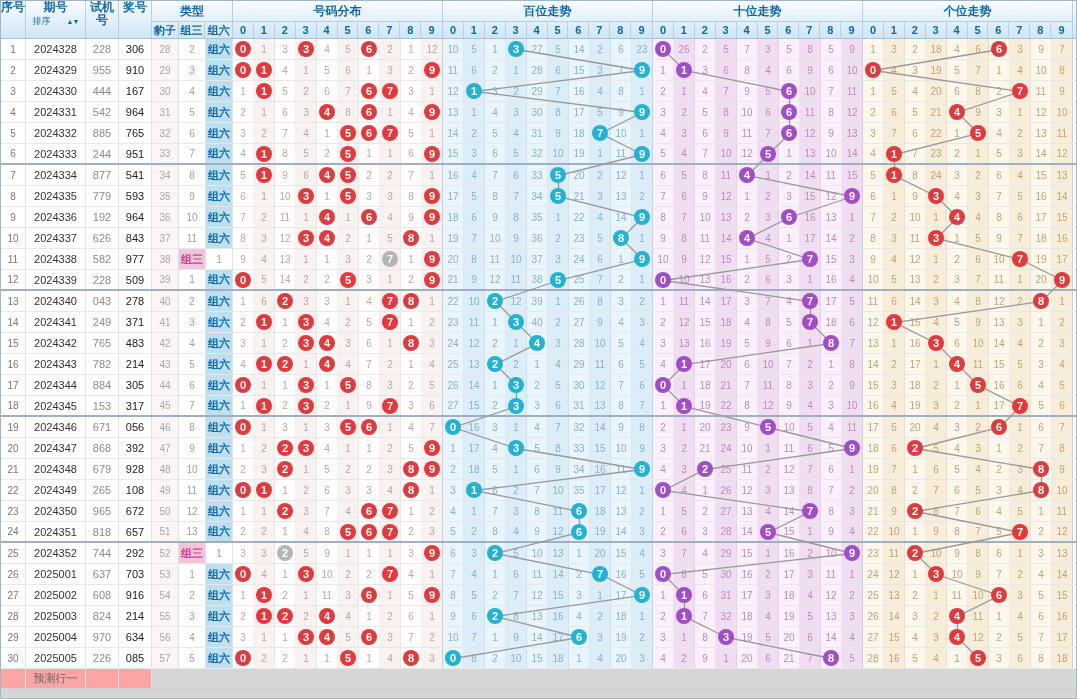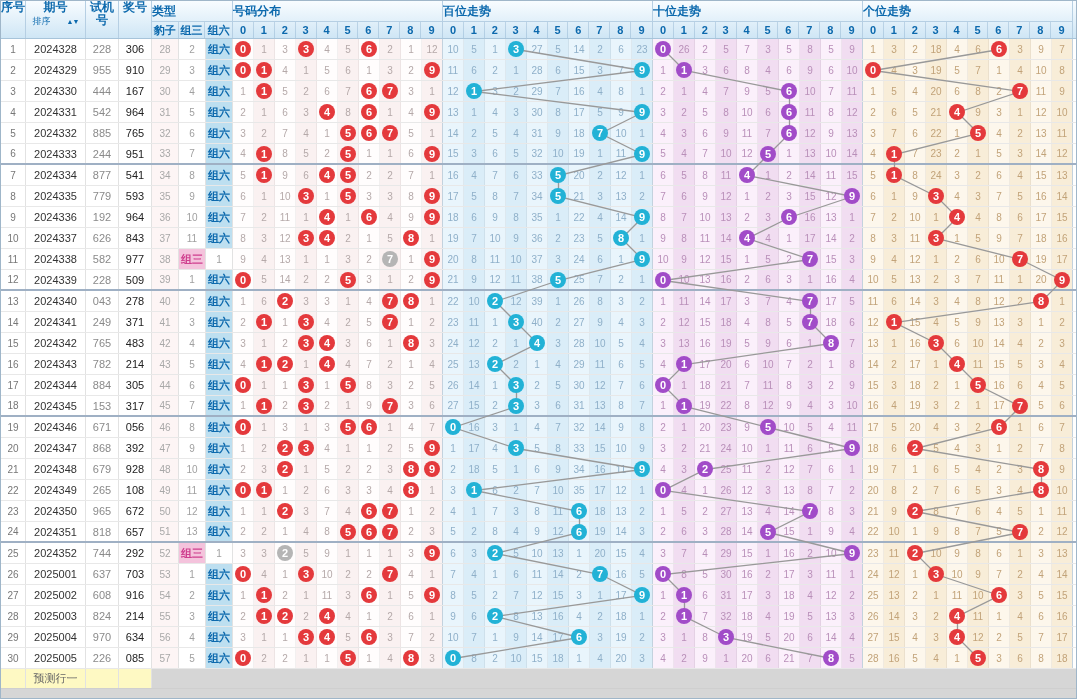--- a/index.html
+++ b/index.html
@@ -5,21 +5,21 @@
   *{margin:0;padding:0;box-sizing:border-box}
   body{background:#fff;font-family:"Liberation Sans","DejaVu Sans",sans-serif}
   .app{width:1077px;height:699px;border:1px solid #9fb6c9;overflow:hidden;background:#fff}
   
   .thead{display:flex;height:38px;background:linear-gradient(#f8fcff,#cfe6f5);border-bottom:1px solid #a7c4da;color:#0c69ad;font-weight:bold;font-size:12px}
   .hb{border-right:1px solid #b6cfe3;height:100%}
   .full{display:flex;flex-direction:column;align-items:center;text-align:center;line-height:13px}
   .grp{display:flex;flex-direction:column}
   .grp-type{width:81px}
   .grp-sec{width:210px}
-  .top{flex:1;display:flex;align-items:center;}
+  .top{flex:1;display:flex;align-items:center;justify-content:center}
   .subs{height:17px;display:flex;border-top:1px solid #b6cfe3}
   .sub{text-align:center;font-size:11px;line-height:16px;border-right:1px solid rgba(120,160,195,.35)}
   .sub:last-child{border-right:none}
   .sort{display:flex;align-items:center;gap:16px;margin-top:1px}
   .sort-txt{font-size:9px;font-weight:normal}
   .sort-arrows{font-size:7px;letter-spacing:-1px;cursor:pointer}
   
   .w-seq{width:25px}.w-period{width:60px}.w-trial{width:33px}.w-prize{width:33px}.w-type{width:27px}.w-digit{width:21px}
   
   #body-wrap{position:relative;height:630px}
@@ -40,21 +40,21 @@
   .sec1{background:#e9f5fc;color:#8fb0c9}.sec1.odd{background:#daedf8}
   .sec2{background:#fbf0fb;color:#b98fb9}.sec2.odd{background:#f1ddf1}
   .sec3{background:#fdf7ec;color:#c2a379}.sec3.odd{background:#f8edd8}
   .ball{width:16px;height:16px;border-radius:50%;color:#fff;font-weight:bold;font-size:11px;line-height:16px;text-align:center;position:relative;z-index:2;flex:none}
   .ball-red{background:#e4393c}
   .ball-cyan{background:#22b2d6}
   .ball-purple{background:#a14cc8}
   .ball-gray{background:#b5b5b5}
   svg.trend{position:absolute;top:0;z-index:1;pointer-events:none}
   
-  .frow{display:flex;height:20px;background:#fef9c3;border-bottom:1px solid #cfcfcf}
+  .frow{display:flex;height:20px;background:#fca5a5;border-bottom:1px solid #cfcfcf}
   .frow .bc{font-size:11px;color:#666}
   .f-fill{flex:1;background:#d6d6d6;border-right:none}
   .gray-bottom{height:11px;background:#d6d6d6}
 </style>
 </head>
 <body>
 
 <div class="app">
 
   <div class="thead">

